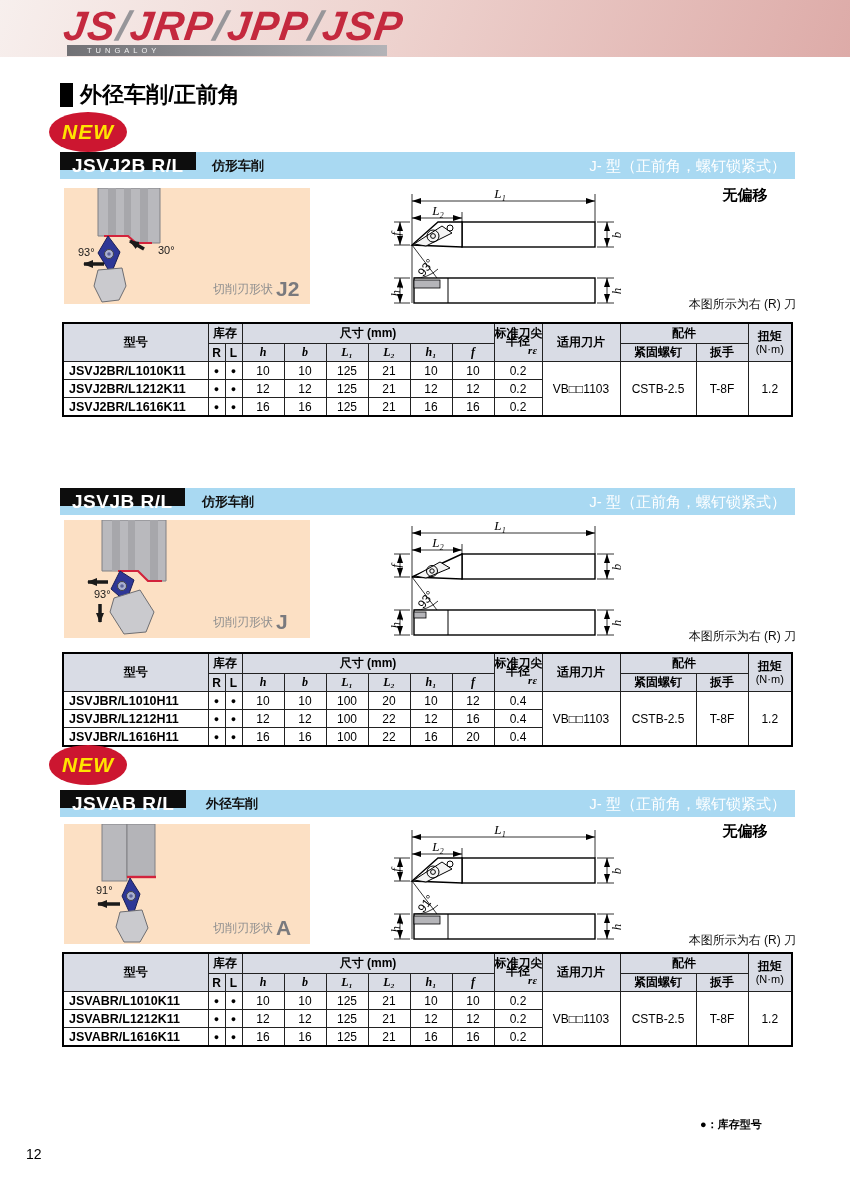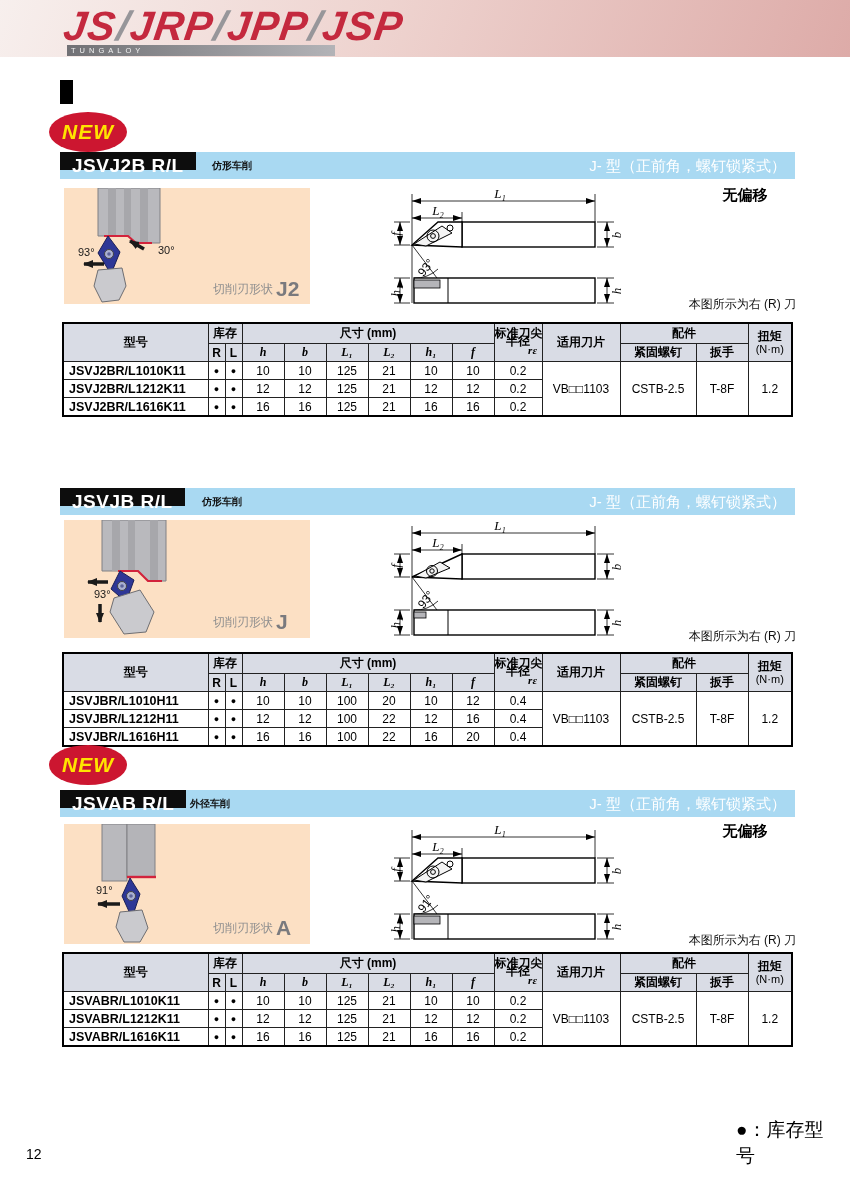--- a/index.html
+++ b/index.html
@@ -6,36 +6,36 @@
   body{
     width:850px;height:1179px;position:relative;background:#fff;
     font-family:"Liberation Sans","DejaVu Sans",sans-serif;color:#000;overflow:hidden;
   }
   
   .banner{position:absolute;left:0;top:0;width:850px;height:57px;
     background:linear-gradient(110deg,#f7efed 0%,#eed3cf 45%,#ddaba8 100%);}
   .logo{position:absolute;left:64px;top:4px;font-weight:bold;font-style:italic;
     font-size:41px;line-height:44px;transform:skewX(-8deg);color:#c4293e;letter-spacing:1px;white-space:nowrap;}
   .logo .slash{color:#97969a;margin:0 1px;}
-  .brandbar{position:absolute;left:67px;top:45px;width:268px;height:11px;
+  .brandbar{position:absolute;left:67px;top:45px;width:320px;height:11px;
     background:linear-gradient(to right,#717175,#b3b3b7);color:#f2f2f2;
-    font-size:7.5px;line-height:11px;letter-spacing:4px;padding-left:4px;box-sizing:border-box;}
+    font-size:7.5px;line-height:11px;letter-spacing:4px;padding-left:20px;box-sizing:border-box;}
   
   .page-title{position:absolute;left:60px;top:80px;font-size:22px;font-weight:bold;display:flex;align-items:center;}
   .page-title .blk{display:inline-block;width:13px;height:24px;background:#000;margin-right:7px;}
   
   .section{position:absolute;left:0;width:850px;}
   .new-badge{position:absolute;left:49px;top:0;width:78px;height:40px;background:#cc1630;
     border-radius:50%;display:flex;align-items:center;justify-content:center;}
   .new-badge span{color:#ffe400;font-weight:bold;font-style:italic;font-size:21px;letter-spacing:1px;}
   .secbar{position:absolute;left:60px;width:735px;height:27px;background:#a9d9f2;}
   .model-box{position:absolute;left:0;top:0;height:18px;background:#0d0d0d;color:#fff;
     font-weight:bold;font-size:19px;line-height:27px;padding:0 12px;letter-spacing:0.5px;}
-  .subtitle{position:absolute;left:152px;top:0;font-size:10px;font-weight:bold;line-height:27px;color:#111;white-space:nowrap;text-align:center;}
-  .subtitle.s2{left:142px;} .subtitle.s3{left:130px;}
+  .subtitle{position:absolute;left:152px;top:0;font-size:13px;font-weight:bold;line-height:27px;color:#111;white-space:nowrap;text-align:center;}
+  .subtitle.s2{left:142px;} .subtitle.s3{left:146px;}
   .type-label{position:absolute;right:9px;top:0;color:#fff;font-size:15px;line-height:27px;white-space:nowrap;}
   .offset{position:absolute;left:700px;width:90px;text-align:center;font-size:15px;font-weight:bold;}
   .photo{position:absolute;left:64px;width:246px;background:#fce0c4;}
   .drawing{position:absolute;left:388px;}
   .right-note{position:absolute;left:600px;width:196px;text-align:right;font-size:12px;color:#111;}
   
   table.spec{position:absolute;left:62px;width:727px;border-collapse:collapse;table-layout:fixed;
     border:2px solid #000;font-size:12px;}
   table.spec th,table.spec td{border:1px solid #222;padding:0;text-align:center;vertical-align:middle;
     overflow:hidden;white-space:nowrap;}
@@ -50,33 +50,34 @@
   .sym{font-family:"Liberation Serif",serif;font-style:italic;font-weight:bold;font-size:11px;line-height:11px;display:block;margin-left:29px;}
   .tq1{display:block;font-size:12px;line-height:13px;}
   .tq2{display:block;font-size:11px;line-height:12px;font-weight:normal;}
   
   .dl{font:italic 13px "Liberation Serif","DejaVu Serif",serif;fill:#000;}
   .al{font:12px "Liberation Sans",sans-serif;fill:#000;}
   .pal{font:11px "Liberation Sans",sans-serif;fill:#1a1a1a;}
   .cap-l{font:12px "Liberation Sans",sans-serif;fill:#8f8f8f;}
   .cap-c{font:bold 21px "Liberation Sans",sans-serif;fill:#7a7a7e;}
   
-  .stock-note{position:absolute;left:736px;top:1117px;width:100px;font-size:19px;}
+  .stock-note{position:absolute;left:700px;top:1117px;width:100px;font-size:11px;font-weight:bold;}
   .page-num{position:absolute;left:26px;top:1146px;font-size:14px;}
 </style>
 </head>
 <body>
 
 <div class="banner">
   <div class="logo"><span>JS</span><span class="slash">/</span><span>JRP</span><span class="slash">/</span><span>JPP</span><span class="slash">/</span><span>JSP</span></div>
   <div class="brandbar">TUNGALOY</div>
 </div>
 
 <div class="page-title">
   <span class="blk"></span>
+  <span>外径车削/正前角</span>
 </div>
 
 <div class="section" style="top:112px;height:300px;">
   <div class="new-badge">
       <span>NEW</span>
     </div>
   <div class="secbar" style="top:40px;">
     <div class="model-box">JSVJ2B R/L</div>
     <div class="subtitle">仿形车削</div>
     <div class="type-label">J- 型（正前角，螺钉锁紧式）</div>

